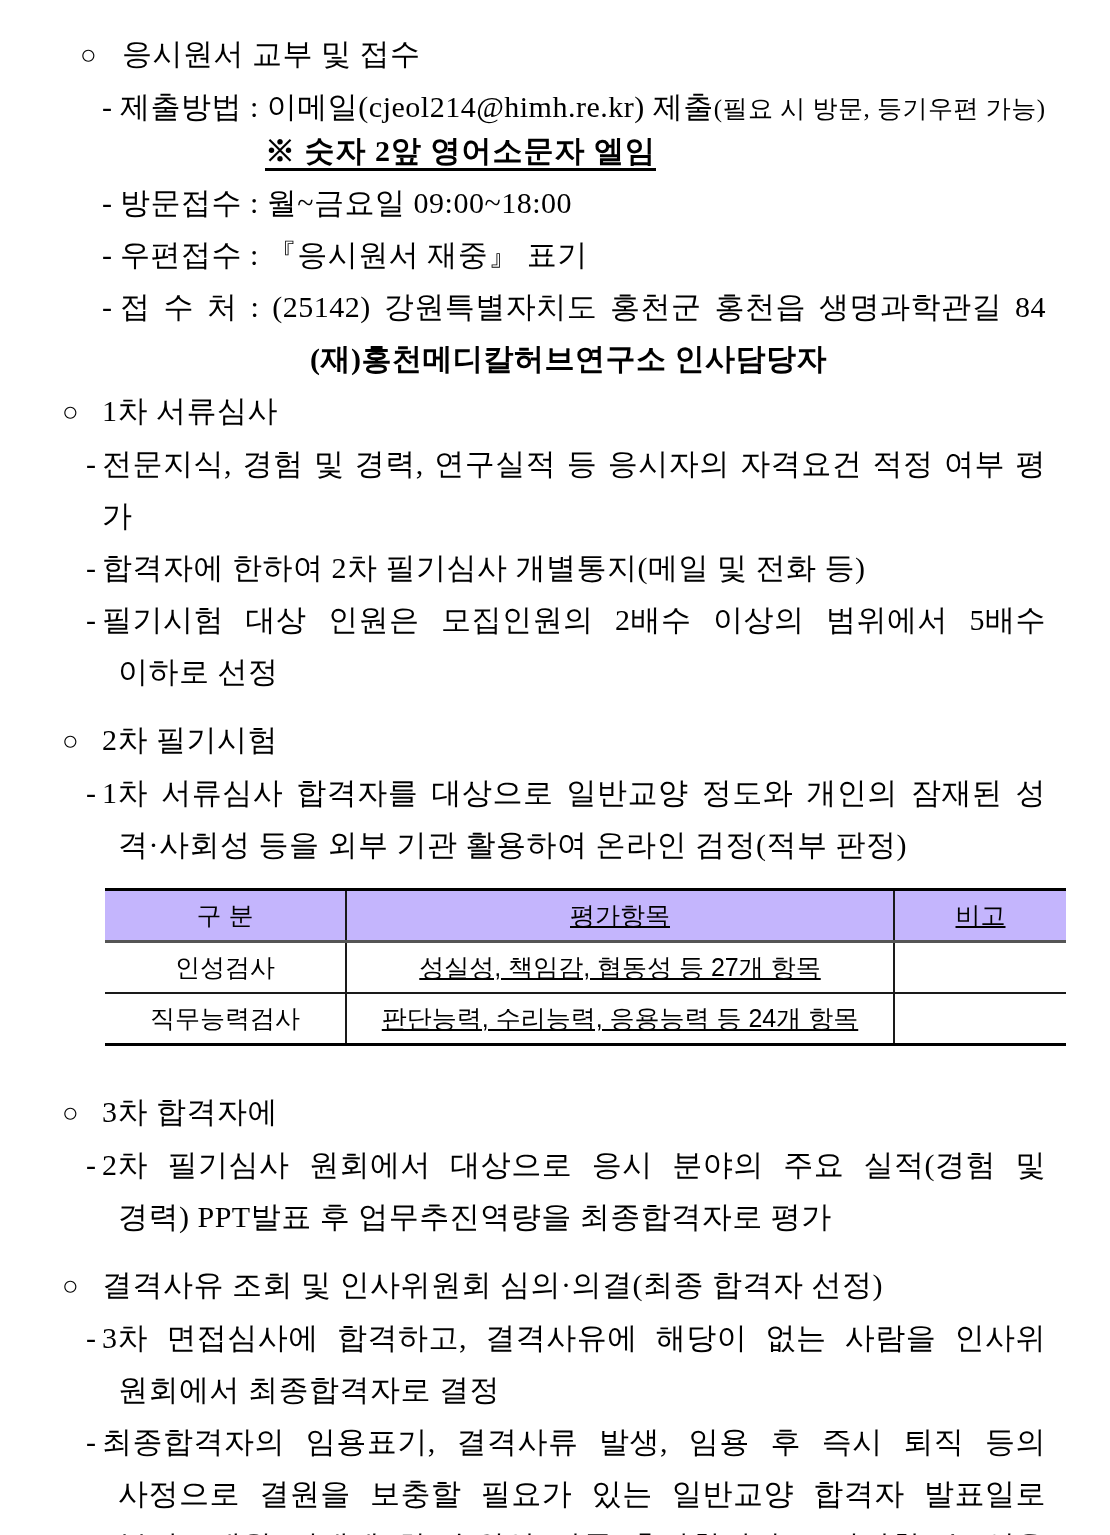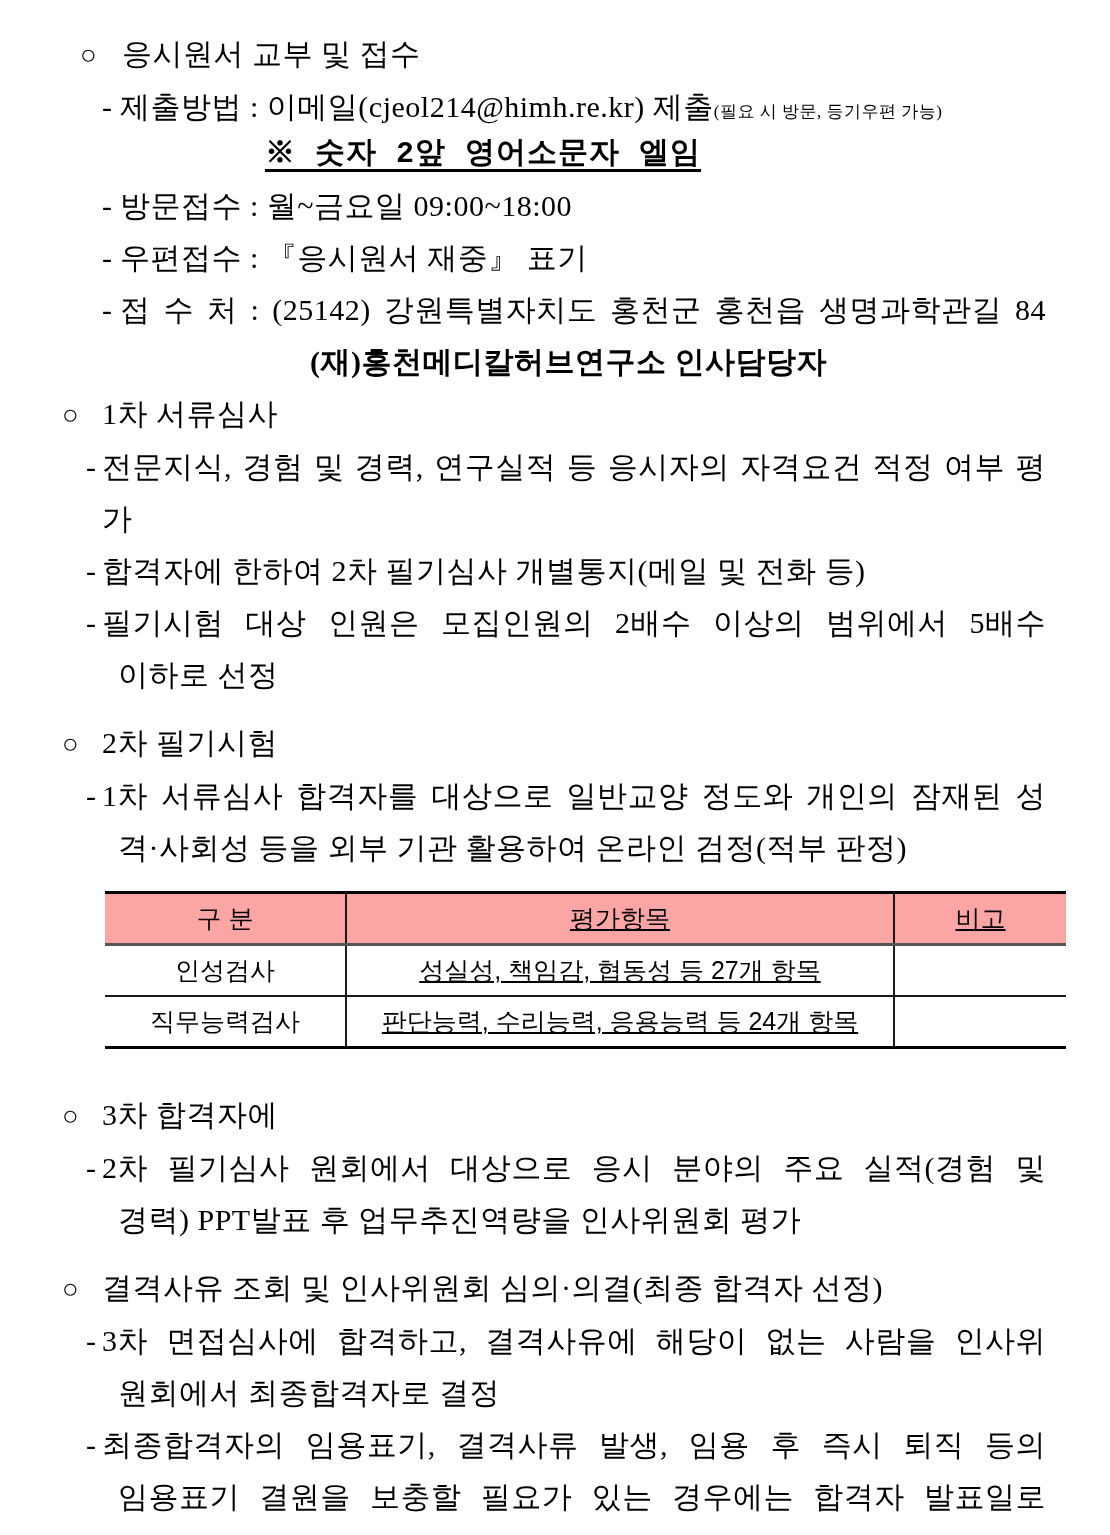--- a/index.html
+++ b/index.html
@@ -7,30 +7,30 @@
     width:1110px;height:1535px;
     font-family:"Liberation Serif","DejaVu Serif",serif;
     color:#000;
     overflow:hidden;
   }
   .doc{padding-top:28px;}
   .line{display:flex;align-items:baseline;font-size:30px;line-height:52px;min-height:52px;}
   .marker{flex:0 0 auto;}
   .txt{flex:1 1 auto;padding-right:64px;letter-spacing:0.5px;}
   .stretch .txt{text-align:justify;text-align-last:justify;}
-  .small{font-size:17px;}
+  .small{font-size:25px;}
 
   
   .h1{padding-left:80px;}
   .h1 .marker{width:42px;font-size:28px;}
   .b1{padding-left:102px;}
   .b1 .marker{width:18px;}
   .b1 .txt{padding-left:0;}
   .c-addr{padding-left:310px;font-weight:bold;}
-  .note{padding-left:265px;margin-top:-10px;font-family:Liberation Mono, monospace;}
+  .note{padding-left:265px;margin-top:-10px;}
   .note .txt{font-weight:bold;text-decoration:underline;text-underline-offset:7px;letter-spacing:1px;}
 
   
   .h{padding-left:62px;}
   .h .marker{width:40px;font-size:28px;}
   .b{padding-left:86px;}
   .b .marker{width:16px;}
   .c{padding-left:118px;}
 
   .gap{margin-top:16px;}
@@ -44,21 +44,21 @@
     border-bottom:3px solid #000;
     font-family:"Liberation Sans","DejaVu Sans",sans-serif;
     font-size:25px;
     table-layout:fixed;
   }
   .tbl th,.tbl td{
     text-align:center;vertical-align:middle;
     padding:0 6px;height:49px;
     border-bottom:2px solid #1a1a1a;
   }
-  .tbl th{background:#fca5a5;font-weight:normal;border-bottom:3px solid #555;}
+  .tbl th{background:#c4b5fd;font-weight:normal;border-bottom:3px solid #555;}
   .tbl tr:last-child td{border-bottom:none;text-align:center;}
   .col-div{border-left:2px solid #1a1a1a;text-decoration:underline;}
   .w1{width:228px;}.w2{width:534px;}.w3{width:159px;}
 </style>
 </head>
 <body>
 
 <div class="doc">
 
   <div class="line h1">
@@ -156,21 +156,21 @@
     <span class="marker">○</span>
     <span class="txt">3차 합격자에</span>
   </div>
 
   <div class="line b stretch">
     <span class="marker">-</span>
     <span class="txt">2차 필기심사 원회에서 대상으로 응시 분야의 주요 실적(경험 및</span>
   </div>
 
   <div class="line c">
-    <span class="txt">경력) PPT발표 후 업무추진역량을 인사위원회 평가</span>
+    <span class="txt">경력) PPT발표 후 업무추진역량을 최종합격자로 평가</span>
   </div>
 
   <div class="line h gap">
     <span class="marker">○</span>
     <span class="txt">결격사유 조회 및 인사위원회 심의·의결(최종 합격자 선정)</span>
   </div>
 
   <div class="line b stretch">
     <span class="marker">-</span>
     <span class="txt">3차 면접심사에 합격하고, 결격사유에 해당이 없는 사람을 인사위</span>
@@ -179,20 +179,20 @@
   <div class="line c">
     <span class="txt">원회에서 최종합격자로 결정</span>
   </div>
 
   <div class="line b stretch">
     <span class="marker">-</span>
     <span class="txt">최종합격자의 임용표기, 결격사류 발생, 임용 후 즉시 퇴직 등의</span>
   </div>
 
   <div class="line c stretch">
-    <span class="txt">임용표기 결원을 보충할 필요가 있는 경우에는 합격자 발표일로</span>
+    <span class="txt">사정으로 결원을 보충할 필요가 있는 일반교양 합격자 발표일로</span>
   </div>
 
   <div class="line c stretch">
     <span class="txt">부터 3개월 이내에 차 순위인 자를 추가합격자로 결정할 수 있음</span>
   </div>
 
 </div>
 
 </body></html>

